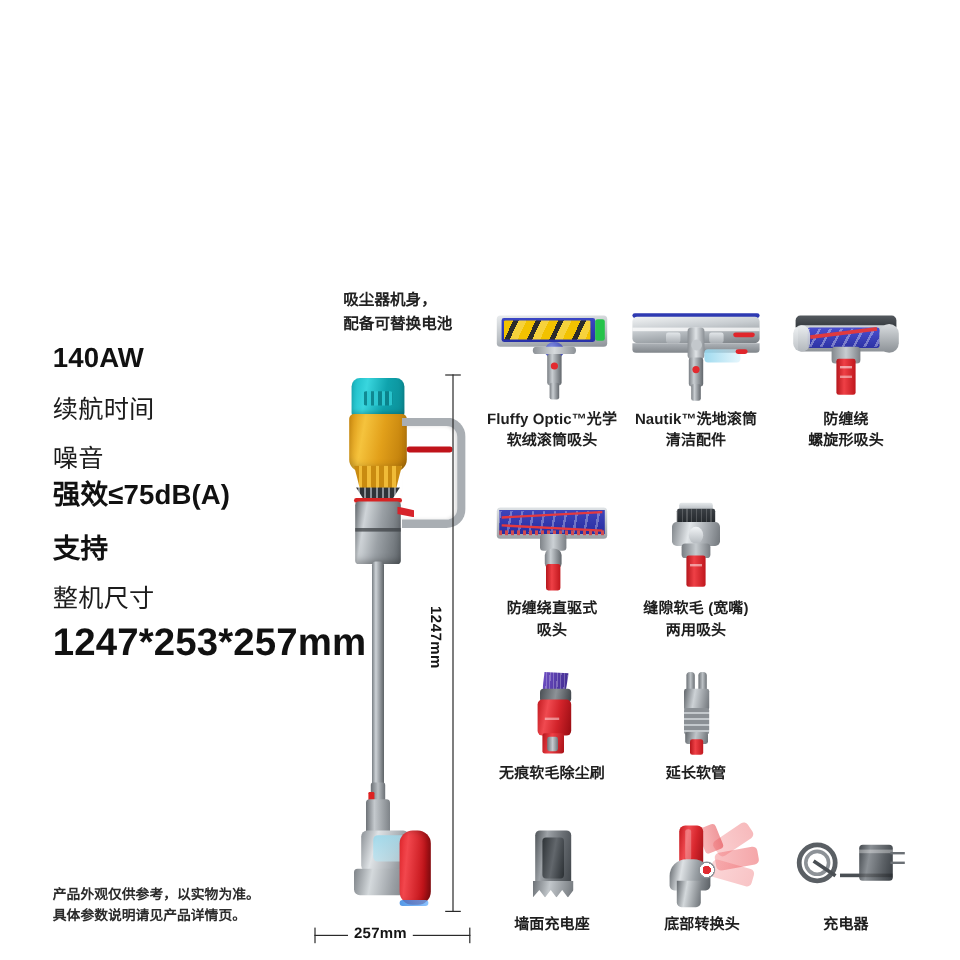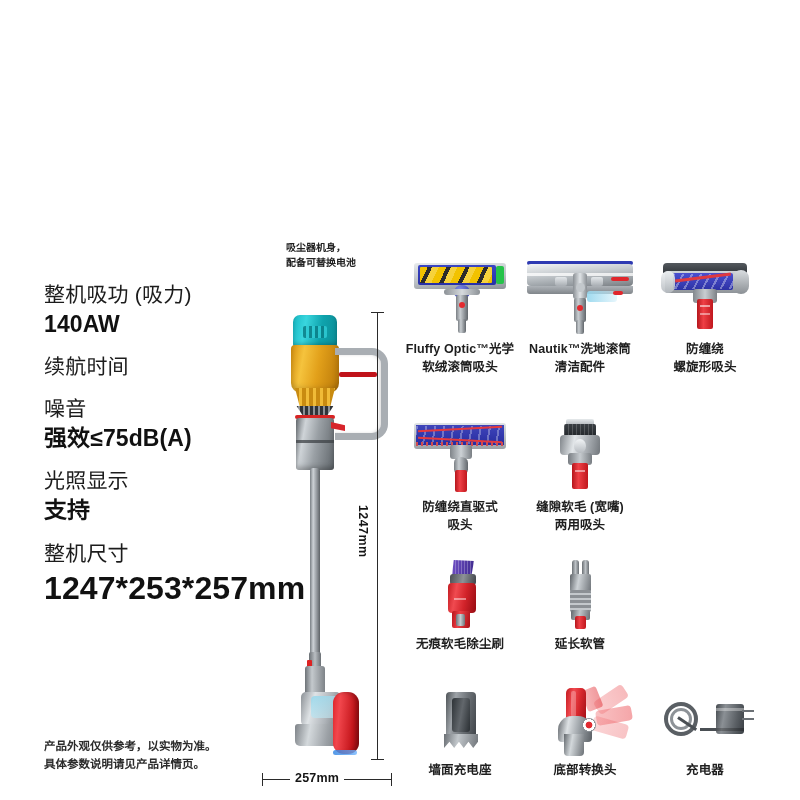--- a/index.html
+++ b/index.html
@@ -29,21 +29,21 @@
   .spec-value.big{font-size:32px;}
   #disclaimer{
     position:absolute;left:44px;top:738px;width:250px;
     font-size:11.5px;line-height:1.55;color:#2b2b2b;font-weight:600;
   }
   #disclaimer div{white-space:nowrap;}
 
   
   #machine-callout{
     position:absolute;left:286px;top:240px;width:130px;
-    font-size:10px;line-height:1.5;color:#222;font-weight:600;
+    font-size:13px;line-height:1.5;color:#222;font-weight:600;
     text-align:left;
   }
   #machine-stage{position:absolute;left:255px;top:300px;width:140px;height:460px;}
 
   
   .vp{position:absolute;}
   #v-cap{
     left:38px;top:15px;width:44px;height:32px;border-radius:7px 7px 3px 3px;
     background:linear-gradient(100deg,#17b9c4 0%,#39d6de 28%,#0fa3ad 62%,#0b8c95 100%);
     box-shadow:inset 0 -3px 4px rgba(0,0,0,.25);
@@ -168,35 +168,33 @@
   .dot-red{background:#e32a2f;border-radius:50%;}
 </style>
 </head>
 <body>
 
 <div id="page">
 
   <section id="spec-panel">
 
     <div class="spec-row">
-      <div class="spec-label">整机吸功 (吸力)</div>
       <div class="spec-value">140AW</div>
     </div>
 
     <div class="spec-row">
       <div class="spec-label">续航时间</div>
     </div>
 
     <div class="spec-row">
       <div class="spec-label">噪音</div>
       <div class="spec-value">强效≤75dB(A)</div>
     </div>
 
     <div class="spec-row">
-      <div class="spec-label">光照显示</div>
       <div class="spec-value">支持</div>
     </div>
 
     <div class="spec-row">
       <div class="spec-label">整机尺寸</div>
       <div class="spec-value big">1247*253*257mm</div>
     </div>
 
   </section>
 

